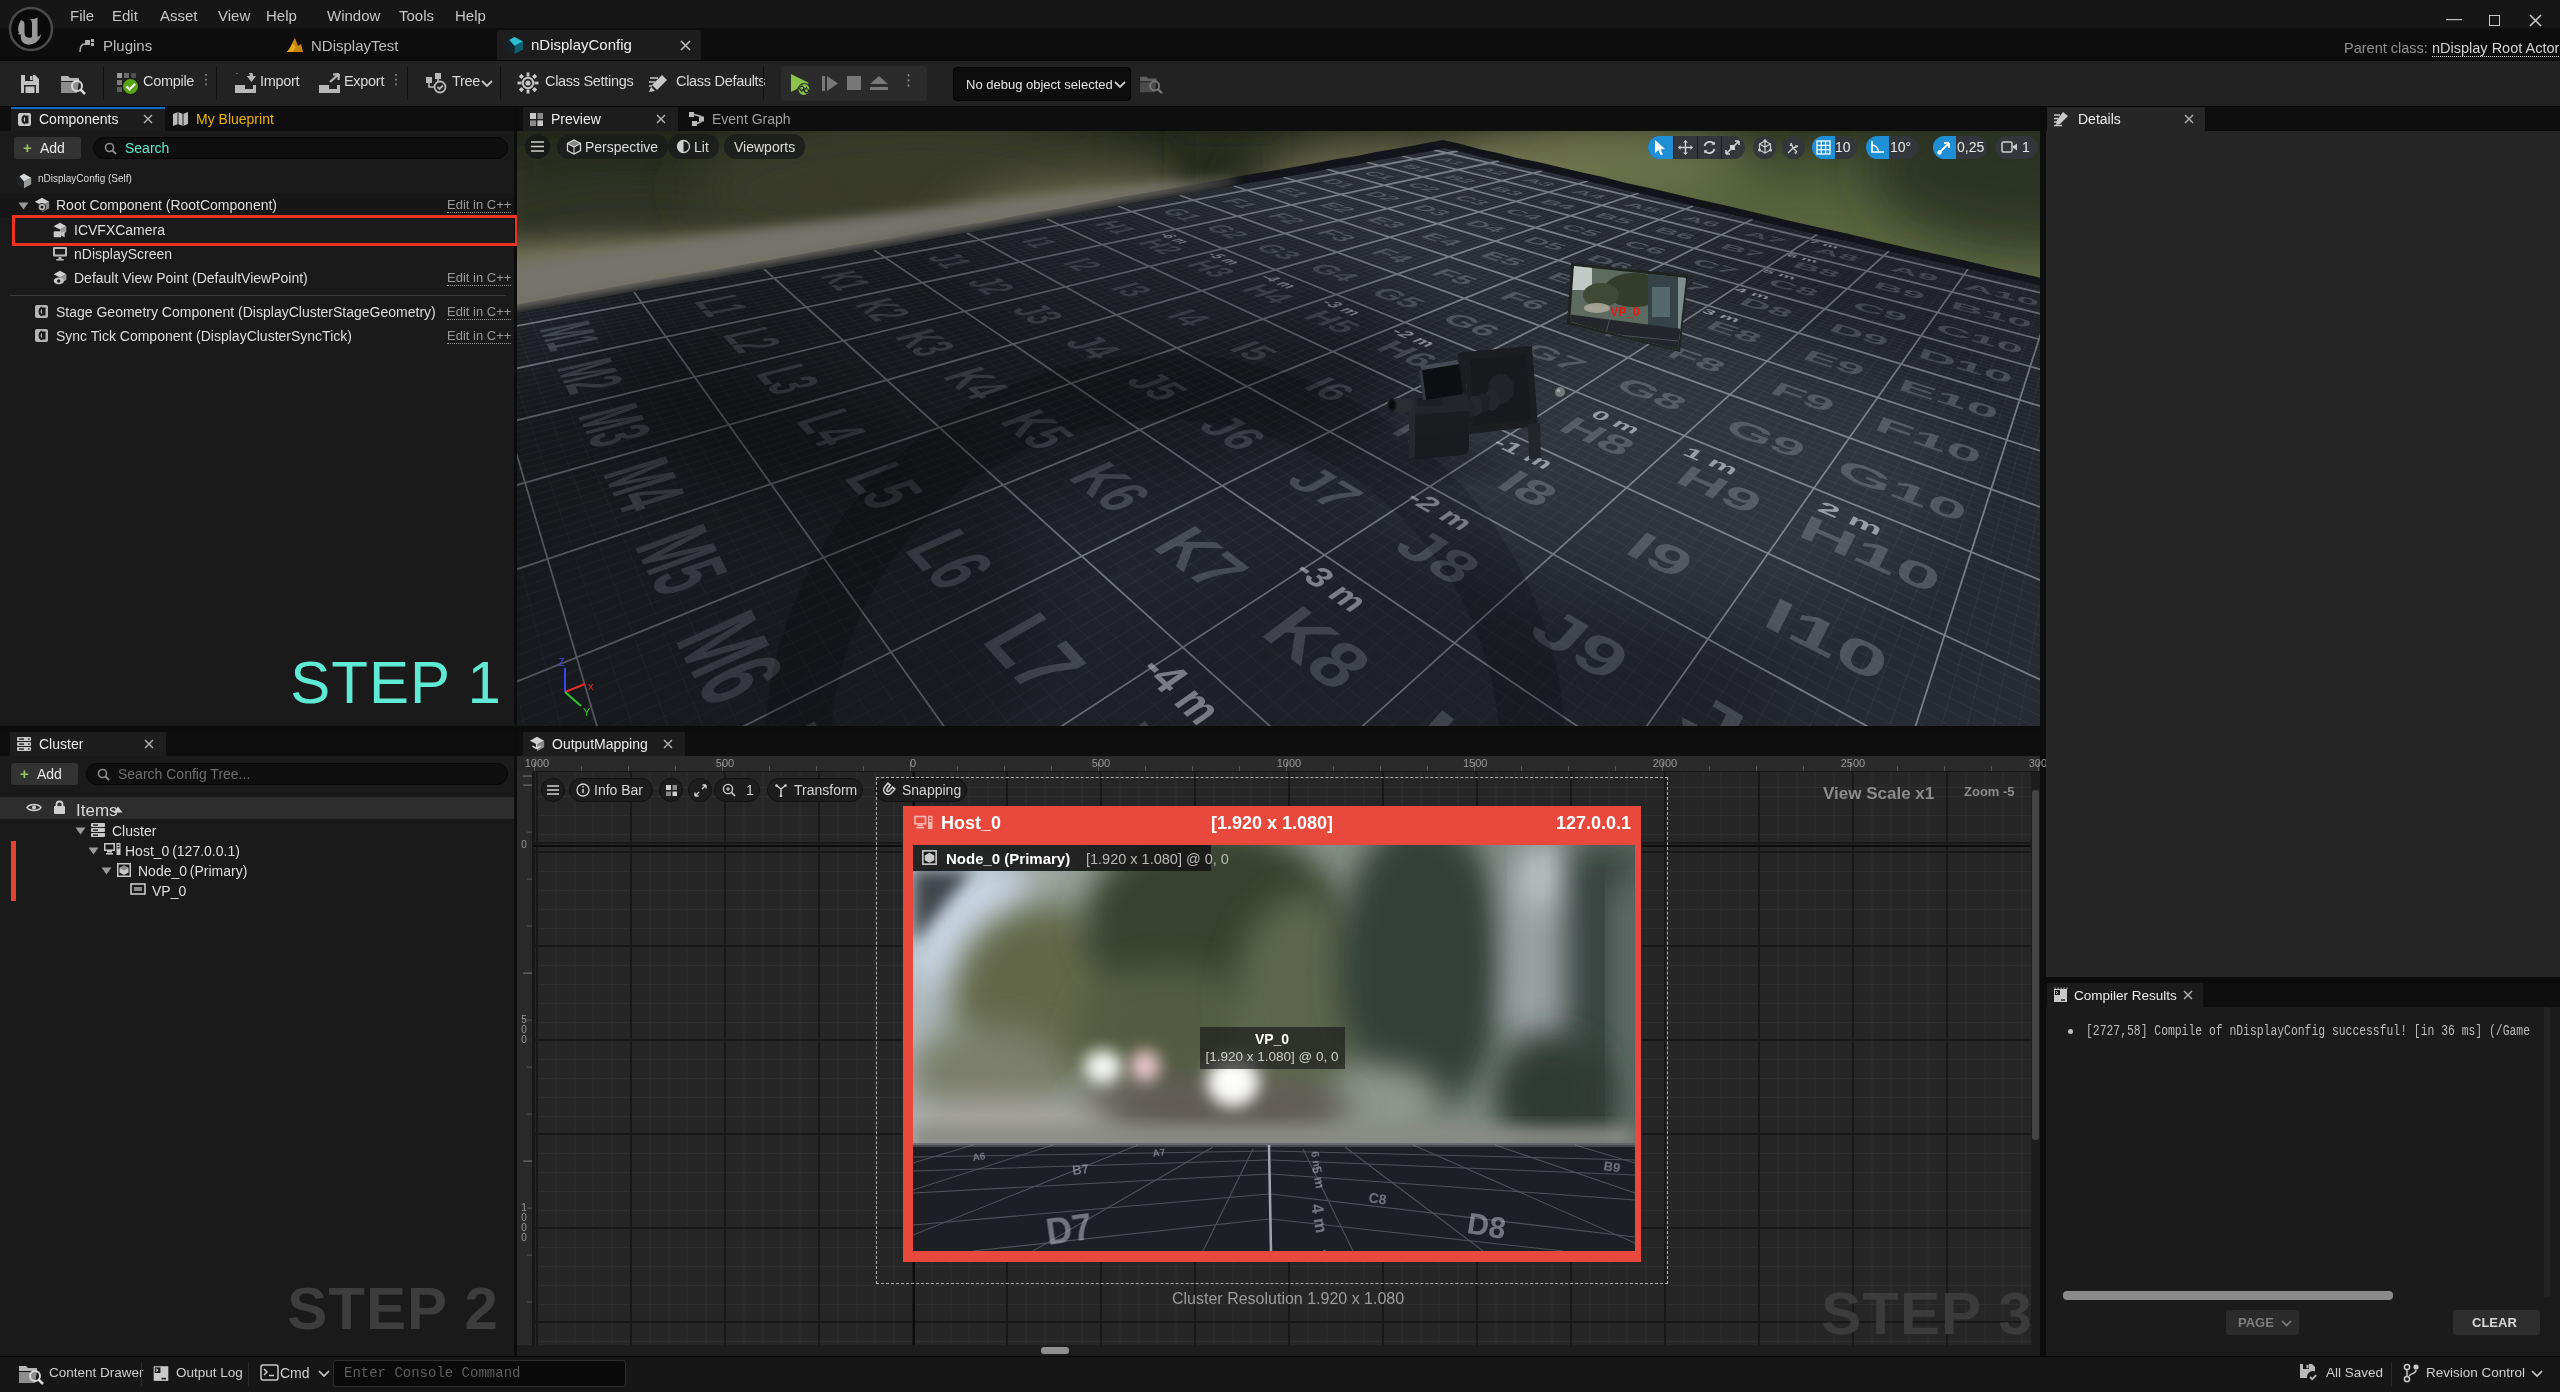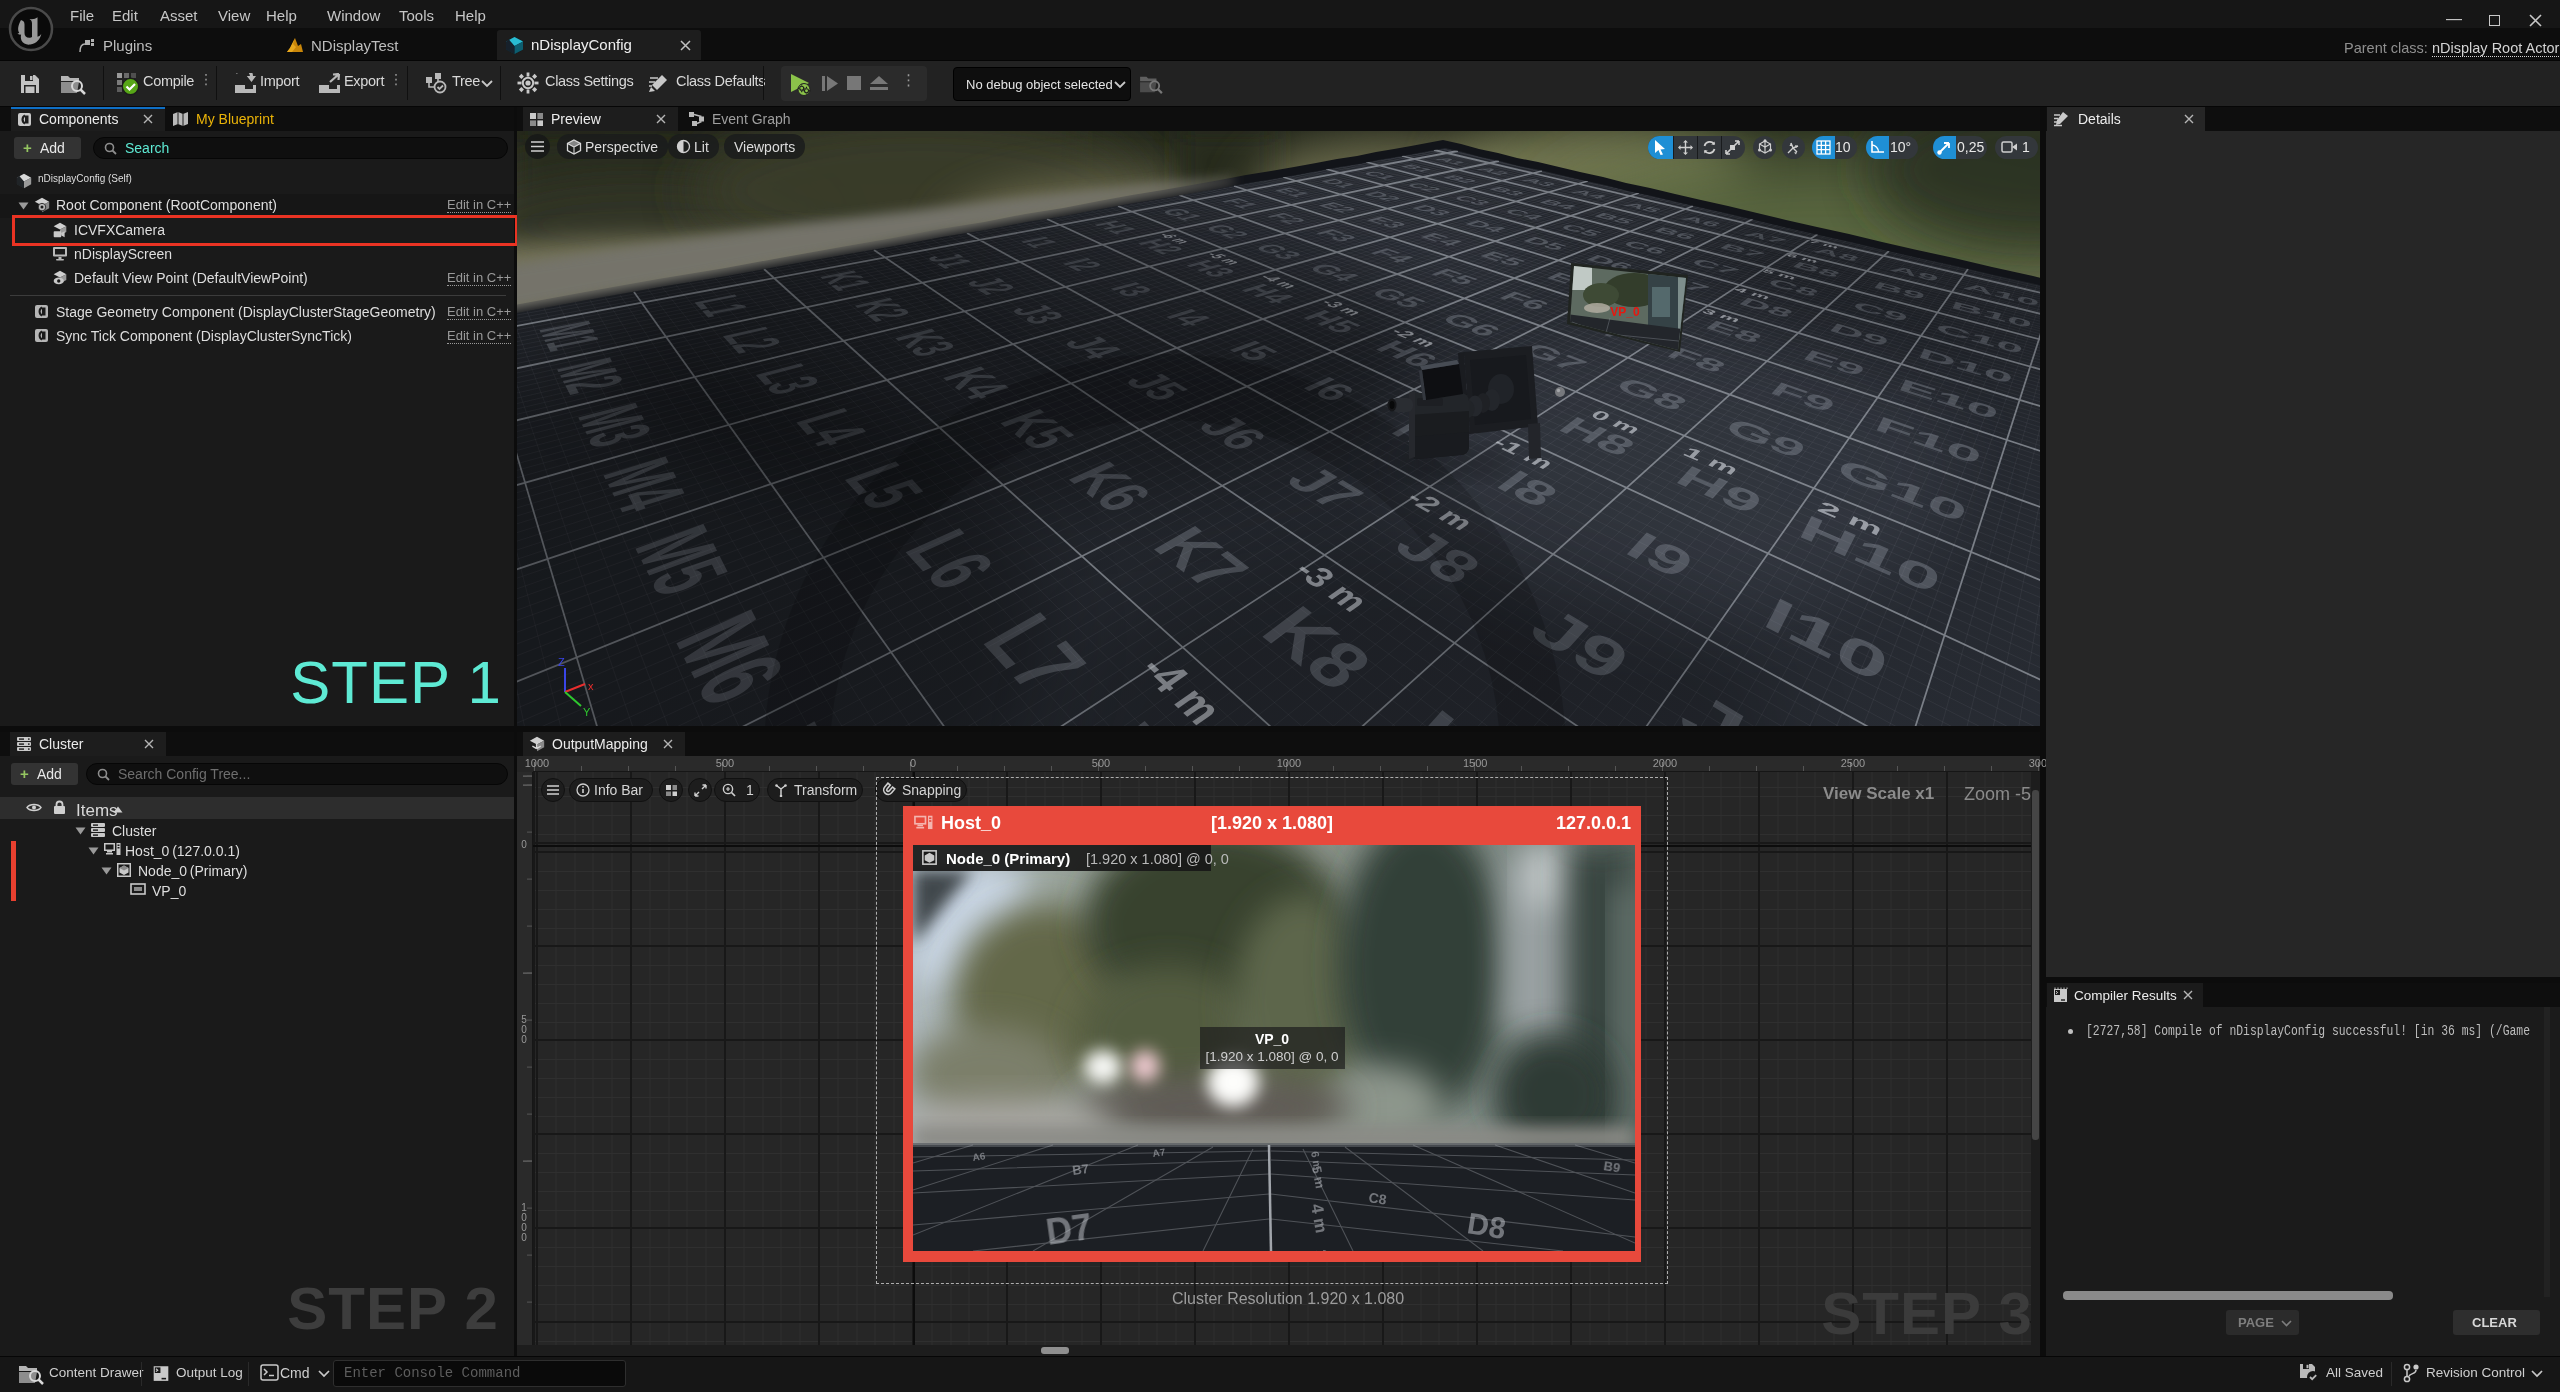--- a/index.html
+++ b/index.html
@@ -766,21 +766,21 @@
     <circle cx="2.5" cy="2.5" r="1.3" fill="#cfcfcf"></circle>
     <circle cx="11.5" cy="2.5" r="1.3" fill="#cfcfcf"></circle>
   </svg>
 <div class="abs" style="left:875px;top:778px;width:92px;height:24px;background:#1d1d1d;border:1px solid #111;border-radius:13px"></div>
 <div class="txt" style="left:902px;top:782px;font-size:14px;color:#d4d4d4">Snapping</div>
 <svg class="abs" style="left:881px;top:782px" width="15" height="15" viewBox="0 0 15 15">
     <path d="M3 8 a4.5 4.5 0 0 0 9 0 V3 h-3 v5 a1.5 1.5 0 0 1 -3 0 V3 h-3 z" fill="none" stroke="#cfcfcf" stroke-width="1.6" transform="rotate(40 7.5 7.5)"></path>
   </svg>
 <div class="abs" style="left:876px;top:777px;width:792px;height:507px;border:1px dashed rgba(220,220,220,0.75)"></div>
 <div class="txt" style="left:1823px;top:784px;font-size:17px;font-weight:bold;color:#8b8b8b">View Scale x1</div>
-<div class="txt" style="left:1964px;top:784px;font-size:18px;font-weight:normal;color:#8b8b8b">Zoom -5</div>
+<div class="txt" style="left:1964px;top:784px;font-size:13px;font-weight:bold;color:#8b8b8b">Zoom -5</div>
 <div class="txt" style="left:2033px;top:1279px;transform:translateX(-100%);font-size:60px;font-weight:bold;color:#3b3b3b;letter-spacing:1px">STEP 3</div>
 <div class="txt" style="left:1172px;top:1290px;font-size:16px;color:#9c9c9c">Cluster Resolution 1.920 x 1.080</div>
 <div class="abs" style="left:517px;top:1345px;width:1523px;height:11px;background:#1d1d1d"></div>
 <div class="abs" style="left:1041px;top:1347px;width:28px;height:7px;background:#8f8f8f;border-radius:3px"></div>
 <div class="abs" style="left:2031px;top:772px;width:9px;height:573px;background:#1d1d1d"></div>
 <div class="abs" style="left:2032px;top:790px;width:7px;height:350px;background:#454545;border-radius:3px"></div>
 <div class="abs" style="left:903px;top:806px;width:738px;height:456px;background:#e8493c"></div>
 <svg class="abs" style="left:913px;top:814px" width="20" height="19" viewBox="0 0 18 16">
     <rect x="1" y="1" width="11" height="8" fill="#f4b5af"></rect>
     <rect x="2.5" y="2.5" width="8" height="5" fill="#e8493c"></rect>

